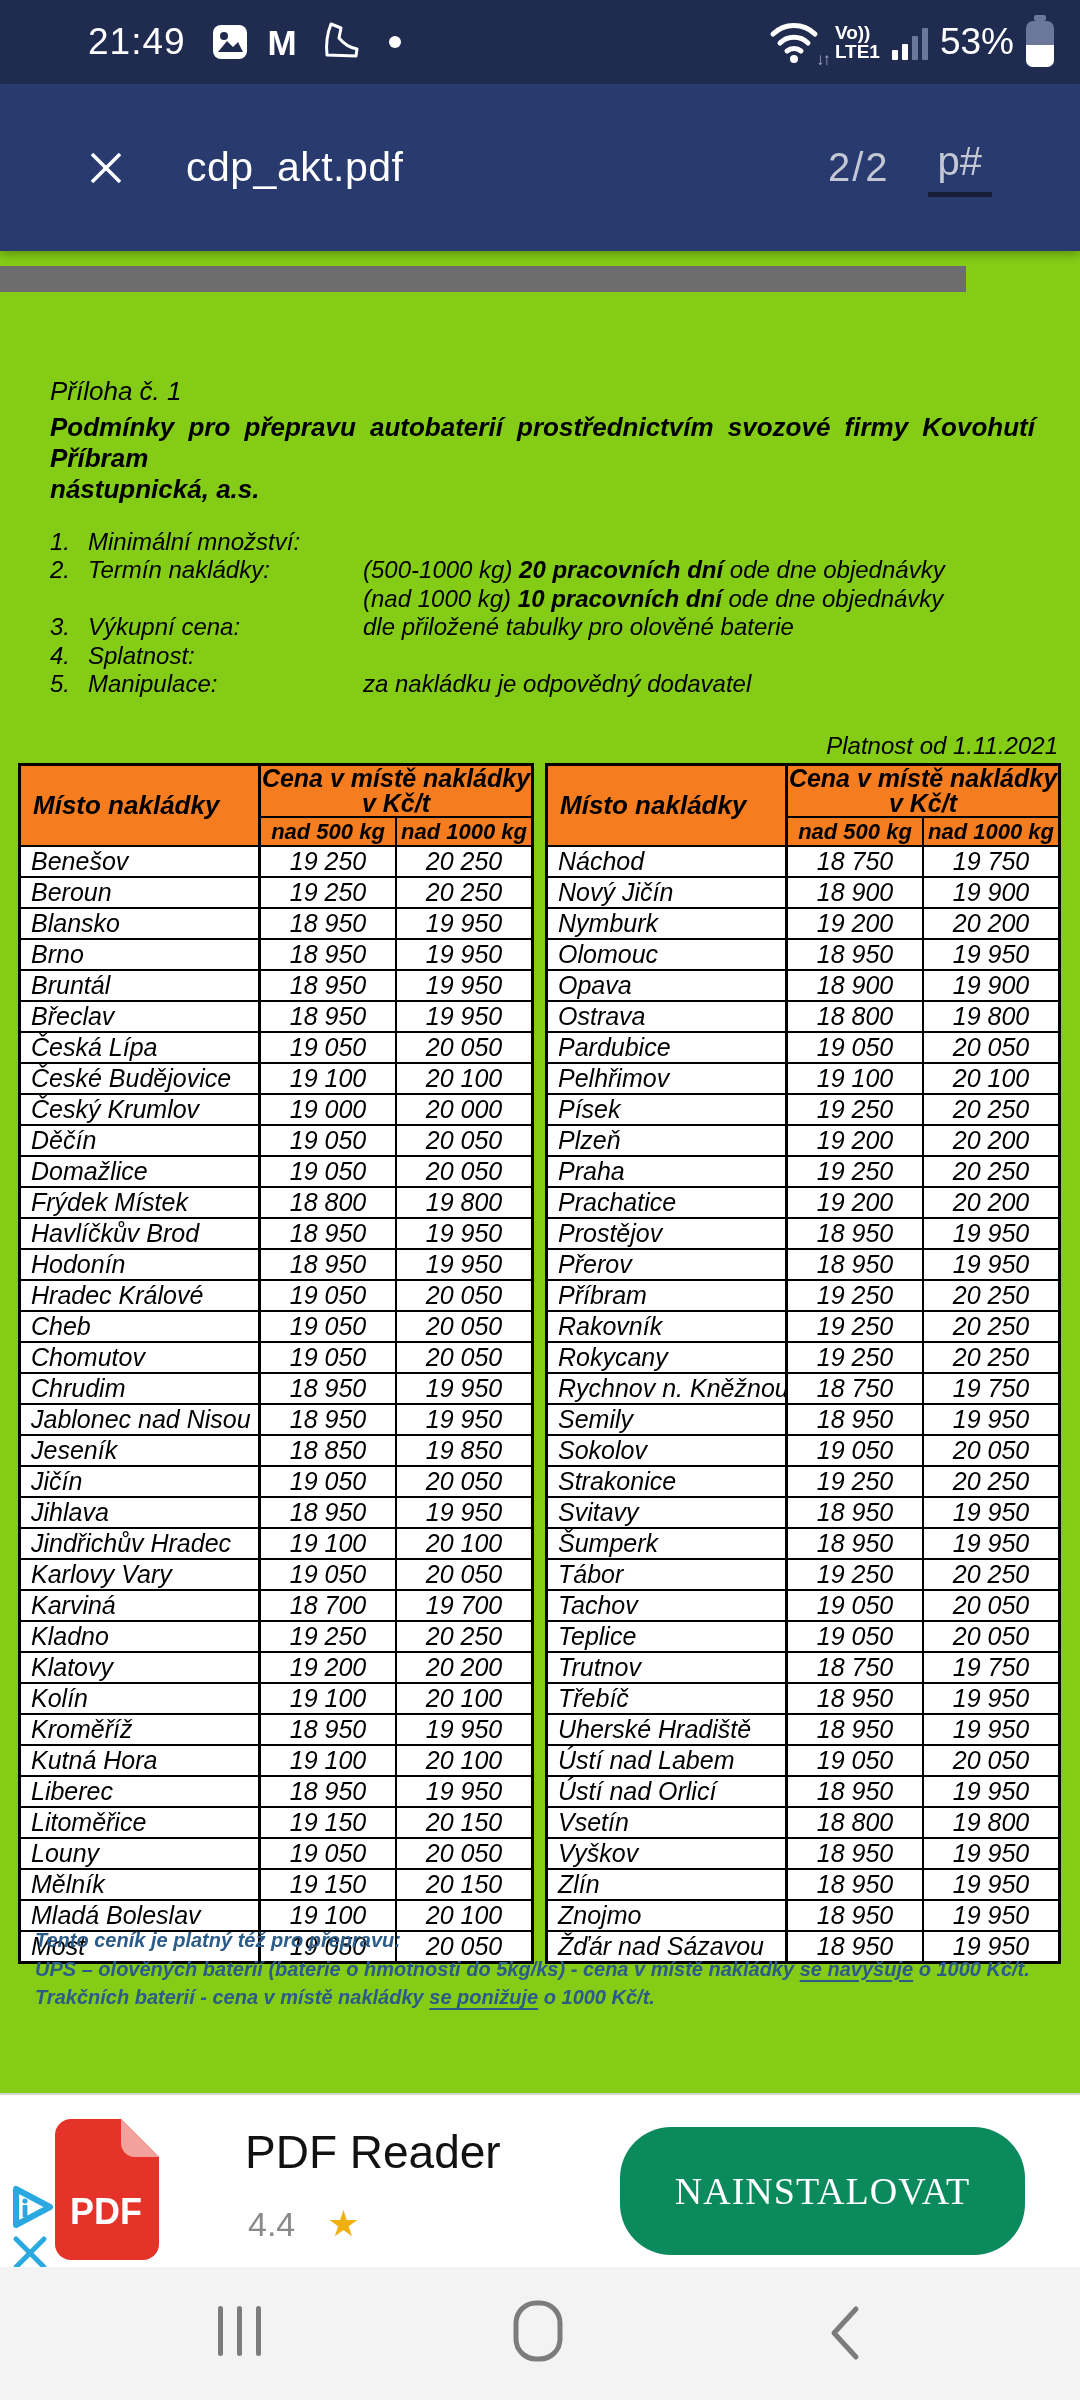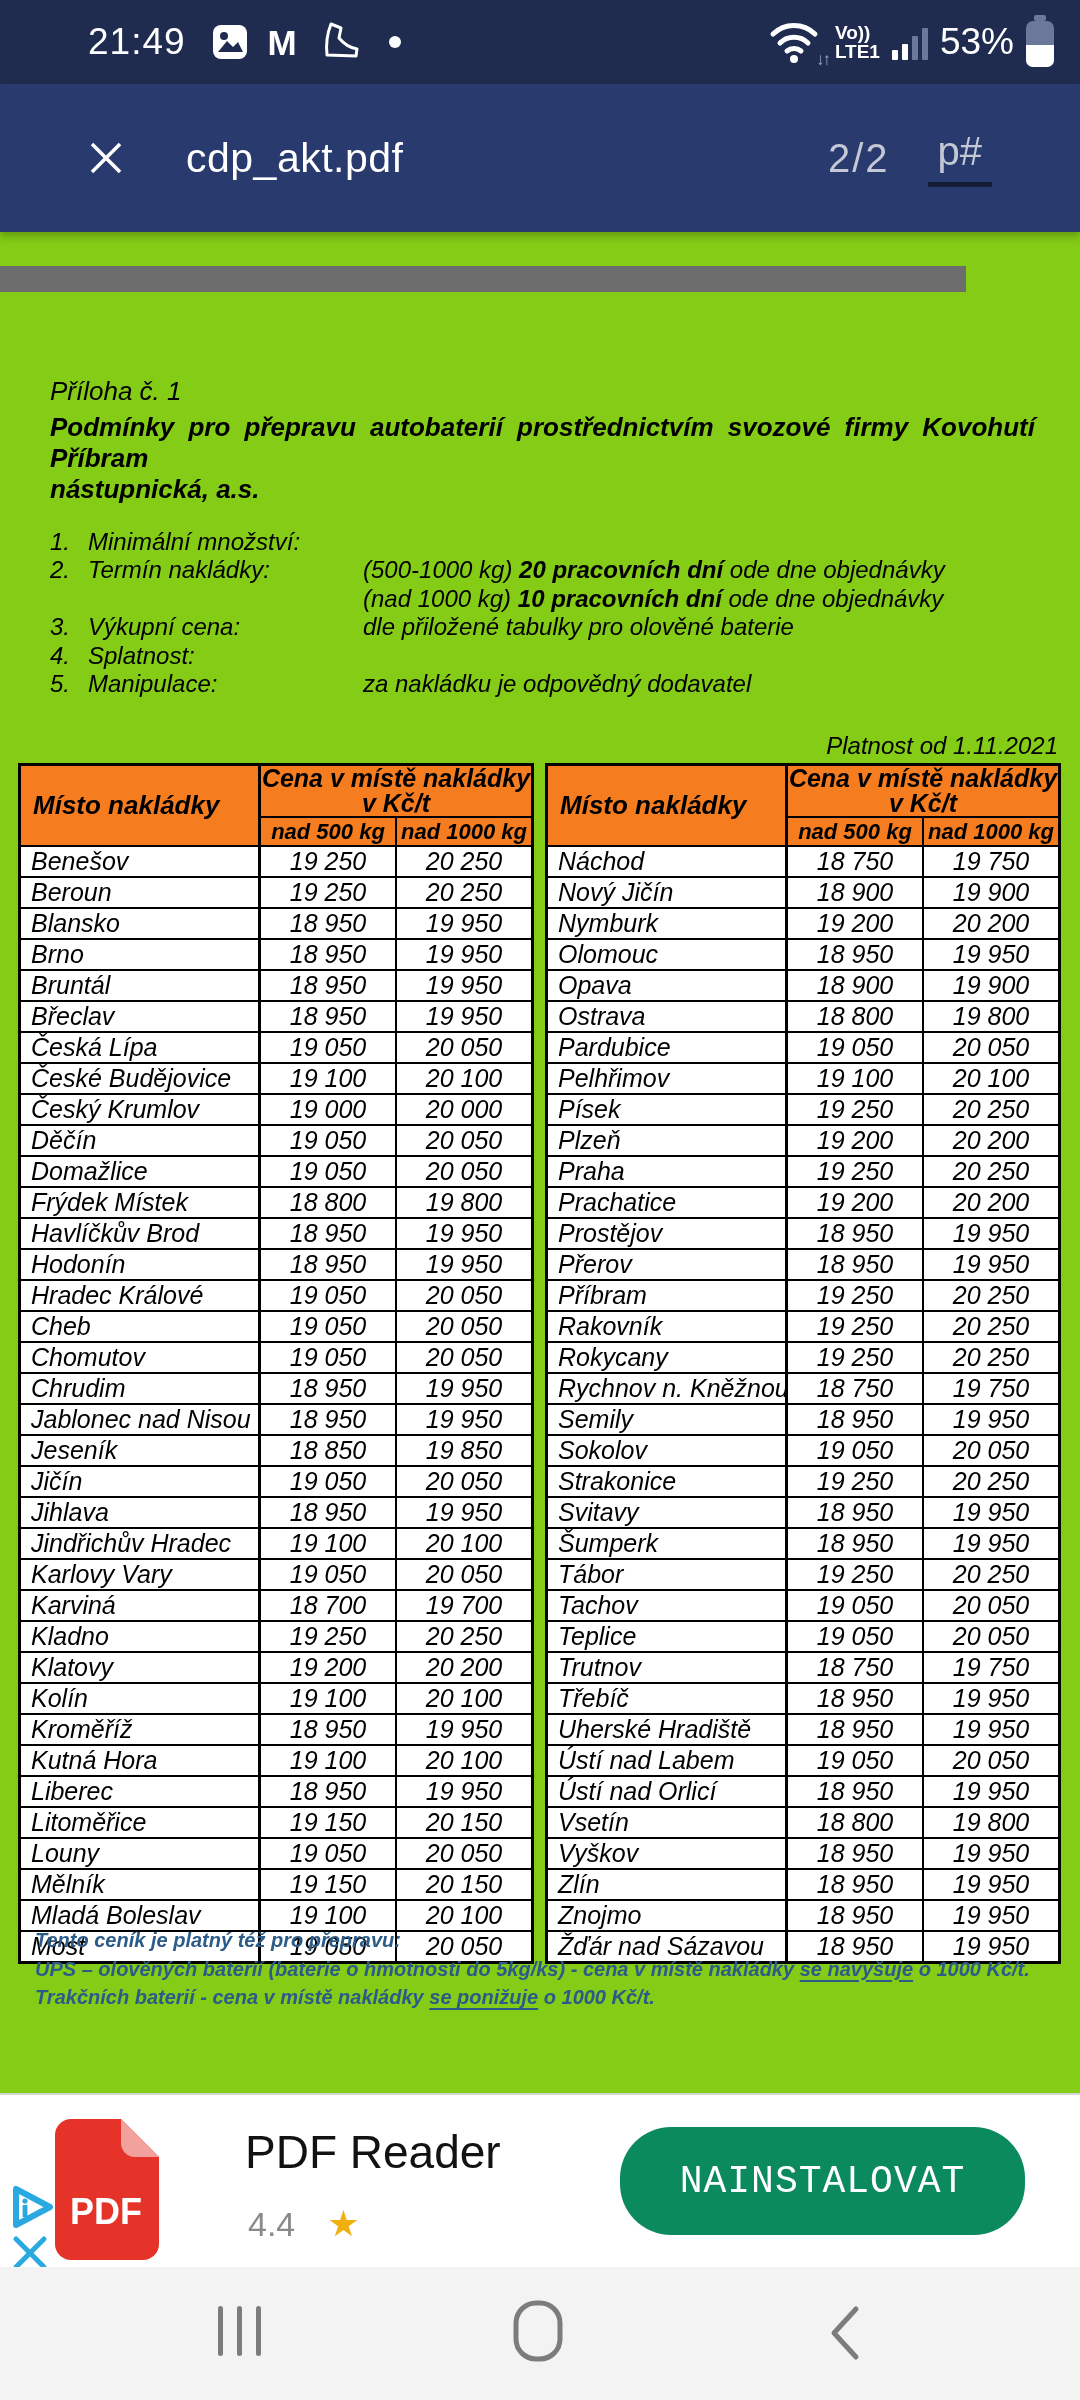--- a/index.html
+++ b/index.html
@@ -25,21 +25,21 @@
   .sb-left{display:flex;align-items:center;gap:20px;margin-left:26px;}
   .sb-gmail{font-size:35px;font-weight:bold;color:#fff;line-height:1;}
   .sb-dot{width:12px;height:12px;border-radius:50%;background:#fff;margin-left:10px;}
   .sb-right{margin-left:auto;display:flex;align-items:center;gap:10px;}
   .sb-wifi{position:relative;width:58px;height:48px;}
   .sb-arrows{position:absolute;right:-4px;bottom:-4px;font-size:17px;color:#9aa5c0;letter-spacing:-2px;}
   .sb-volte{display:flex;flex-direction:column;line-height:19px;font-size:19px;font-weight:bold;text-align:left;}
   .sb-percent{font-size:37px;}
 
   
-  .app-bar{position:absolute;top:84px;left:0;width:1080px;height:148px;background:var(--navy-appbar);
+  .app-bar{position:absolute;top:84px;left:0;width:1080px;height:167px;background:var(--navy-appbar);
     display:flex;align-items:center;box-shadow:0 4px 8px rgba(0,0,0,.25);}
   .ab-close{margin-left:84px;cursor:pointer;display:flex;}
   .ab-title{margin-left:58px;color:#fff;font-size:41px;font-weight:500;letter-spacing:.5px;}
   .ab-right{margin-left:auto;margin-right:88px;display:flex;align-items:center;gap:38px;}
   .ab-pages{color:#c3c8d4;font-size:40px;letter-spacing:2px;}
   .ab-pnum{color:#c3c8d4;font-size:40px;padding:0 10px 8px 10px;border-bottom:5px solid #141c36;cursor:pointer;}
 
   
   .page-gap{position:absolute;top:266px;left:0;width:966px;height:26px;background:var(--gap-gray);}
   .doc{position:absolute;left:0;top:232px;width:1080px;color:#000;font-style:italic;}
@@ -77,22 +77,22 @@
   .seg-u{text-decoration:underline;text-decoration-thickness:2px;text-underline-offset:4px;}
 
   
   .ad-band{position:absolute;top:2093px;left:0;width:1080px;height:174px;background:#fff;border-top:2px solid #d4d4d4;}
   .adchoices{position:absolute;left:6px;top:86px;cursor:pointer;}
   .ad-close{position:absolute;left:10px;top:138px;cursor:pointer;}
   .pdf-icon{position:absolute;left:55px;top:24px;cursor:pointer;}
   .ad-title{position:absolute;left:245px;top:30px;font-size:46px;color:#121212;cursor:pointer;}
   .ad-rating{position:absolute;left:248px;top:108px;font-size:34px;color:#8a8a8a;display:flex;align-items:center;gap:32px;}
   .ad-star{color:var(--star-gold);font-size:36px;}
-  .install-btn{position:absolute;left:620px;top:32px;width:405px;height:108px;border:none;border-radius:51px;
-    background:var(--install-green);color:#fff;font-size:38px;font-family:Liberation Mono, monospace;
+  .install-btn{position:absolute;left:620px;top:32px;width:405px;height:128px;border:none;border-radius:51px;
+    background:var(--install-green);color:#fff;font-size:38px;font-family:Liberation Serif, serif;
     letter-spacing:1px;cursor:pointer;}
 
   
   .nav-bar{position:absolute;top:2267px;left:0;width:1080px;height:133px;background:var(--nav-gray);
     display:flex;align-items:center;}
   .nav-btn{position:absolute;top:2302px;cursor:pointer;}
   .nav-btn{position:absolute;}
   .nav-recents{left:214px;top:35px;}
   .nav-home{left:512px;top:32px;}
   .nav-back{left:824px;top:36px;}

